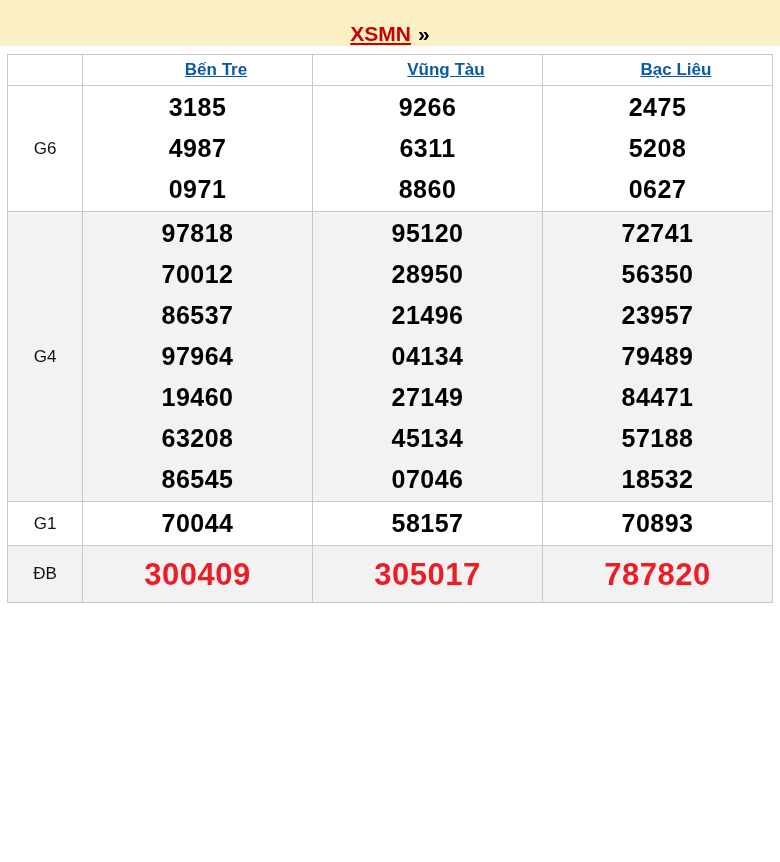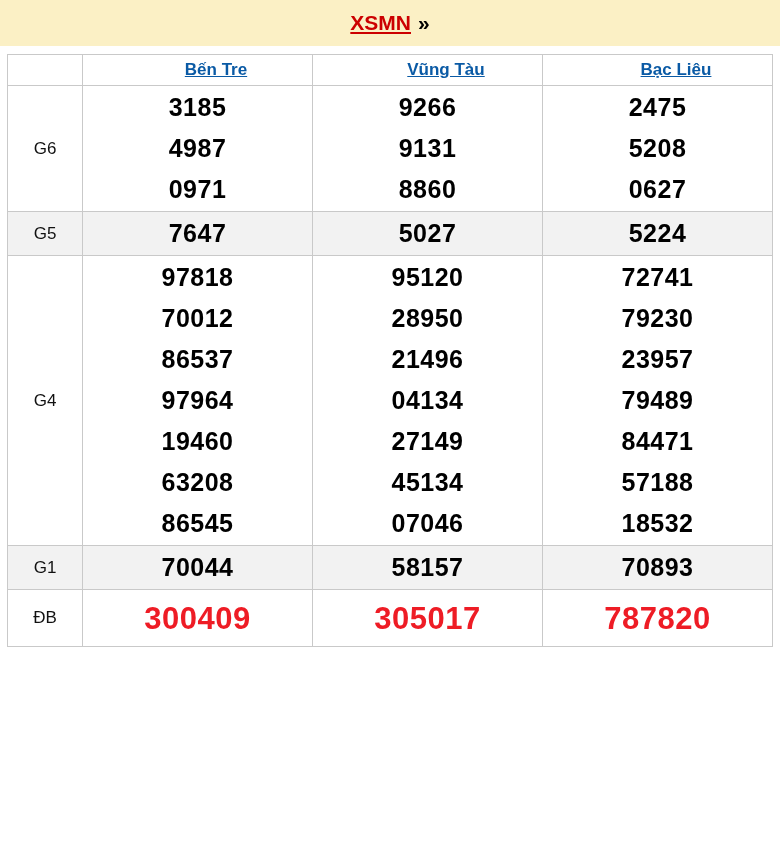--- a/index.html
+++ b/index.html
@@ -15,21 +15,21 @@
   body{
     width:780px;
     background:#ffffff;
     font-family:"Liberation Sans", sans-serif;
     color:#000;
   }
   .title-bar{
     background:var(--header-bg);
     height:46px;
     display:flex;
-    align-items:center;
+    align-items:flex-end;
     justify-content:center;
     gap:7px;
     font-size:21px;
     font-weight:bold;
     margin-bottom:8px;
   }
   .title-bar a{
     color:var(--link-red);
     text-decoration:underline;
     cursor:pointer;
@@ -108,39 +108,27 @@
   <tbody id="results-body">
       <tr>
         <td class="label">G6</td>
         <td>
           <div class="num">3185</div>
           <div class="num">4987</div>
           <div class="num">0971</div>
         </td>
         <td>
           <div class="num">9266</div>
-          <div class="num">9131</div>
+          <div class="num">6311</div>
           <div class="num">8860</div>
         </td>
         <td>
           <div class="num">2475</div>
           <div class="num">5208</div>
           <div class="num">0627</div>
-        </td>
-      </tr>
-      <tr>
-        <td class="label">G5</td>
-        <td>
-          <div class="num">7647</div>
-        </td>
-        <td>
-          <div class="num">5027</div>
-        </td>
-        <td>
-          <div class="num">5224</div>
         </td>
       </tr>
       <tr>
         <td class="label">G4</td>
         <td>
           <div class="num">97818</div>
           <div class="num">70012</div>
           <div class="num">86537</div>
           <div class="num">97964</div>
           <div class="num">19460</div>
@@ -151,21 +139,21 @@
           <div class="num">95120</div>
           <div class="num">28950</div>
           <div class="num">21496</div>
           <div class="num">04134</div>
           <div class="num">27149</div>
           <div class="num">45134</div>
           <div class="num">07046</div>
         </td>
         <td>
           <div class="num">72741</div>
-          <div class="num">79230</div>
+          <div class="num">56350</div>
           <div class="num">23957</div>
           <div class="num">79489</div>
           <div class="num">84471</div>
           <div class="num">57188</div>
           <div class="num">18532</div>
         </td>
       </tr>
       <tr>
         <td class="label">G1</td>
         <td>

